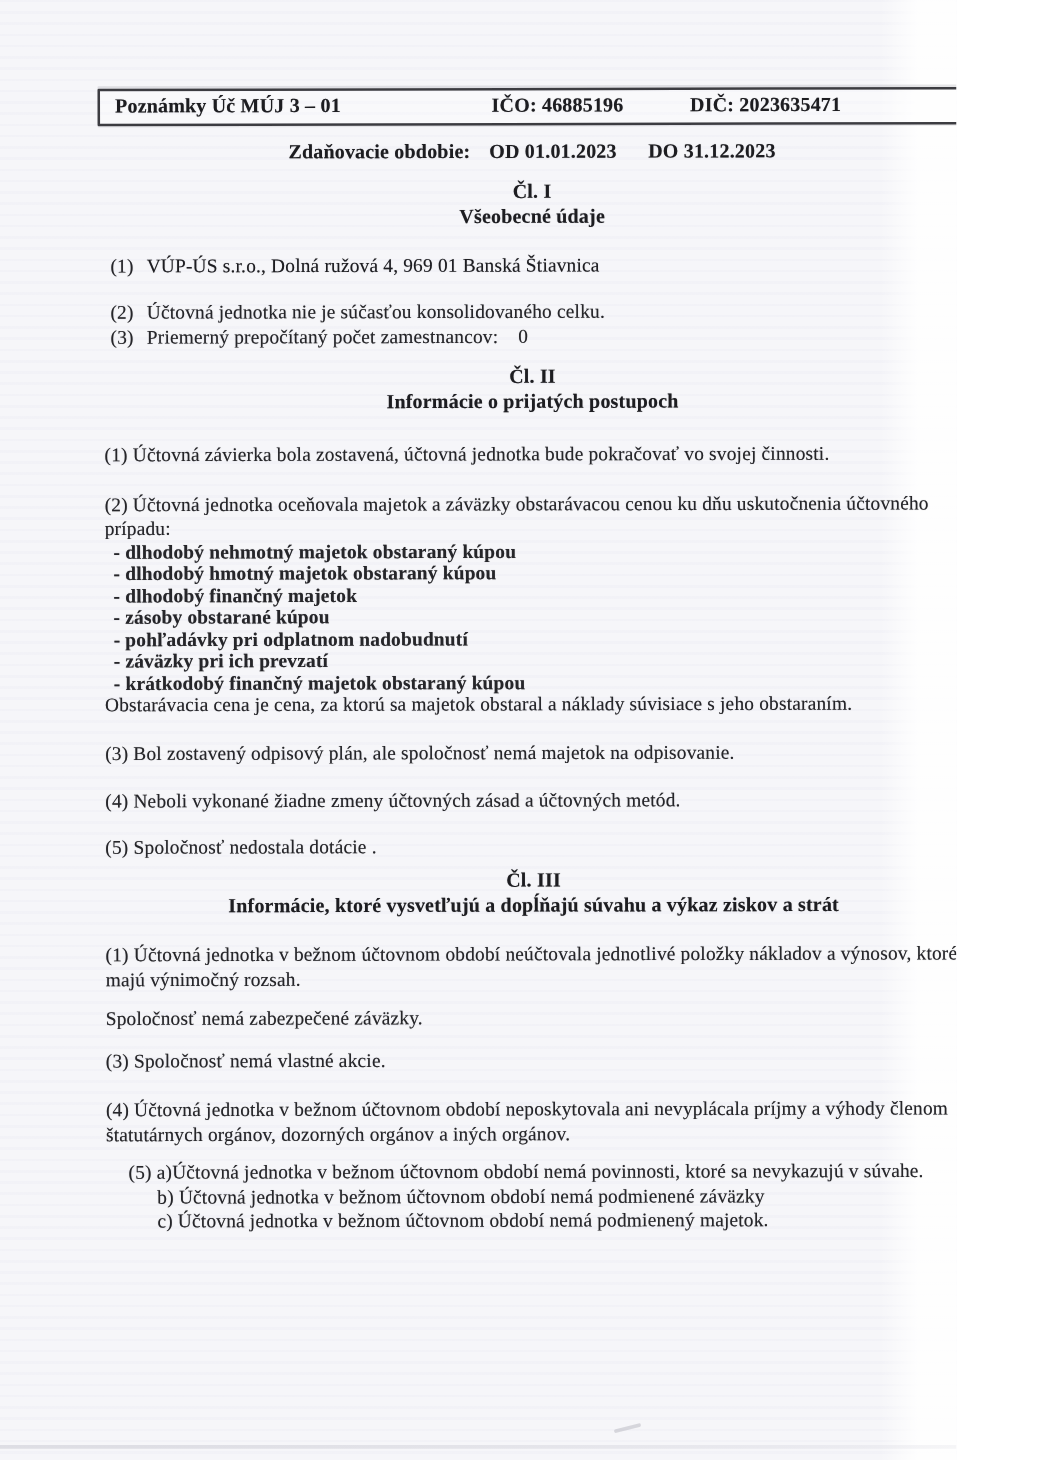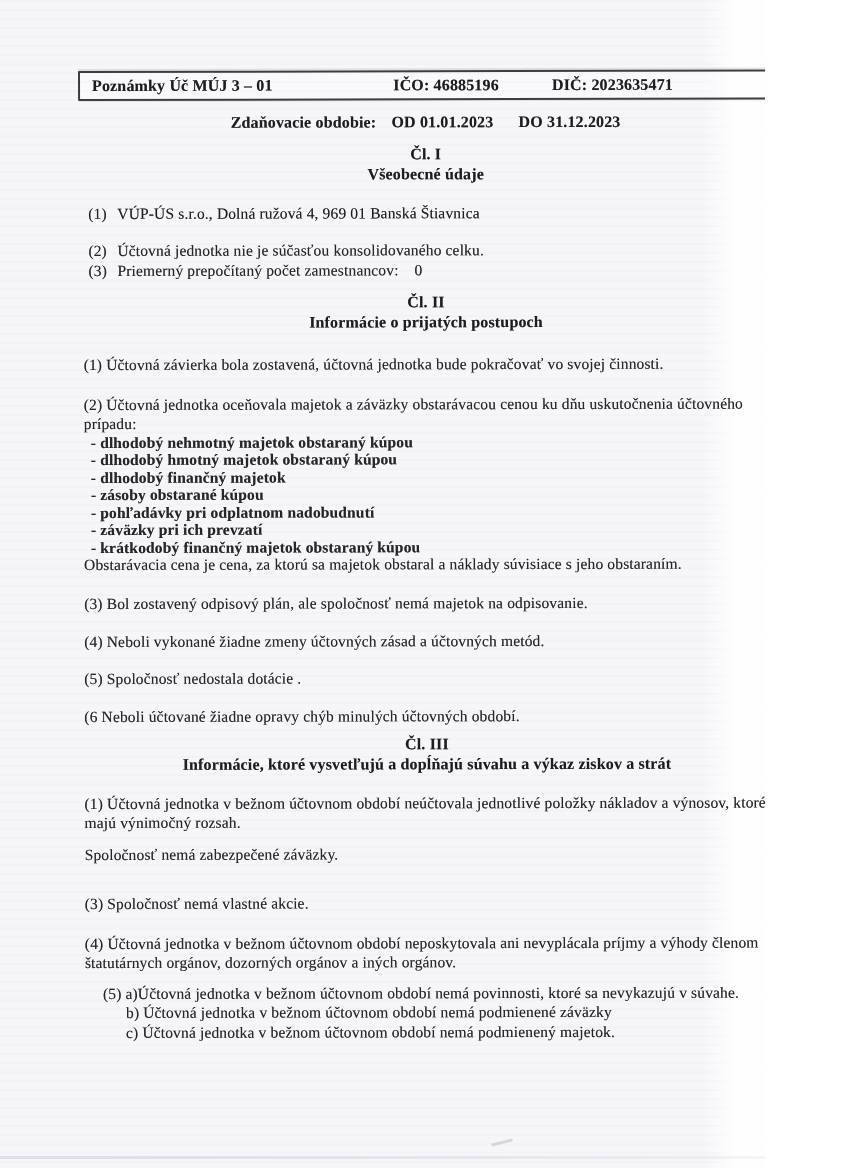--- a/index.html
+++ b/index.html
@@ -42,21 +42,21 @@
   .hb-mid   { width: 212px; flex: none; text-align: center; }
   .hb-right { flex: none; }
   .tax { margin-top: 13px; text-align: center; font-weight: bold; font-size: 16px; color: #1d1d21; }
   .tax .g1 { margin-left: 11px; }
   .tax .g2 { margin-left: 21px; }
   .art-head { text-align: center; font-weight: bold; font-size: 16px; line-height: 20px; color: #1d1d21; }
   .mt8  { margin-top: 8px; }
   .mt11 { margin-top: 11px; margin-left: 18px; }
   .mt12 { margin-top: 12px; }
   .mt13 { margin-top: 13px; }
-  .mt14 { margin-top: 30px; }
+  .mt14 { margin-top: 14px; }
   .mt17 { margin-top: 17px; }
   .mt19 { margin-top: 19px; }
   .mt20 { margin-top: 20px; }
   .mt22 { margin-top: 22px; }
   .num-row { display: flex; line-height: 20px; padding-left: 10px; }
   .num { width: 29px; flex: none; }
   .val { margin-left: 16px; }
   .para { padding-left: 5px; line-height: 19.5px; }
   .tight { line-height: 17.5px; }
   .list-item { padding-left: 7px; line-height: 17.5px; font-weight: bold; }
@@ -130,21 +130,20 @@
       <div class="list-item">- zásoby obstarané kúpou</div>
       <div class="list-item">- pohľadávky pri odplatnom nadobudnutí</div>
       <div class="list-item">- záväzky pri ich prevzatí</div>
       <div class="list-item">- krátkodobý finančný majetok obstaraný kúpou</div>
       <div class="tight">Obstarávacia cena je cena, za ktorú sa majetok obstaral a náklady súvisiace s jeho obstaraním.</div>
     </div>
 
     <div class="para mt20">(3) Bol zostavený odpisový plán, ale spoločnosť nemá majetok na odpisovanie.</div>
     <div class="para mt19">(4) Neboli vykonané žiadne zmeny účtovných zásad a účtovných metód.</div>
     <div class="para mt17">(5) Spoločnosť nedostala dotácie .</div>
-    <div class="para mt19">(6 Neboli účtované žiadne opravy chýb minulých účtovných období.</div>
 
     <div class="art-head mt8">
       <div>Čl. III</div>
       <div>Informácie, ktoré vysvetľujú a dopĺňajú súvahu a výkaz ziskov a strát</div>
     </div>
 
     <div class="para mt19">(1) Účtovná jednotka v bežnom účtovnom období neúčtovala jednotlivé položky nákladov a výnosov, ktoré majú výnimočný rozsah.</div>
 
     <div class="para mt12">
       <div>Spoločnosť nemá zabezpečené záväzky.</div>

